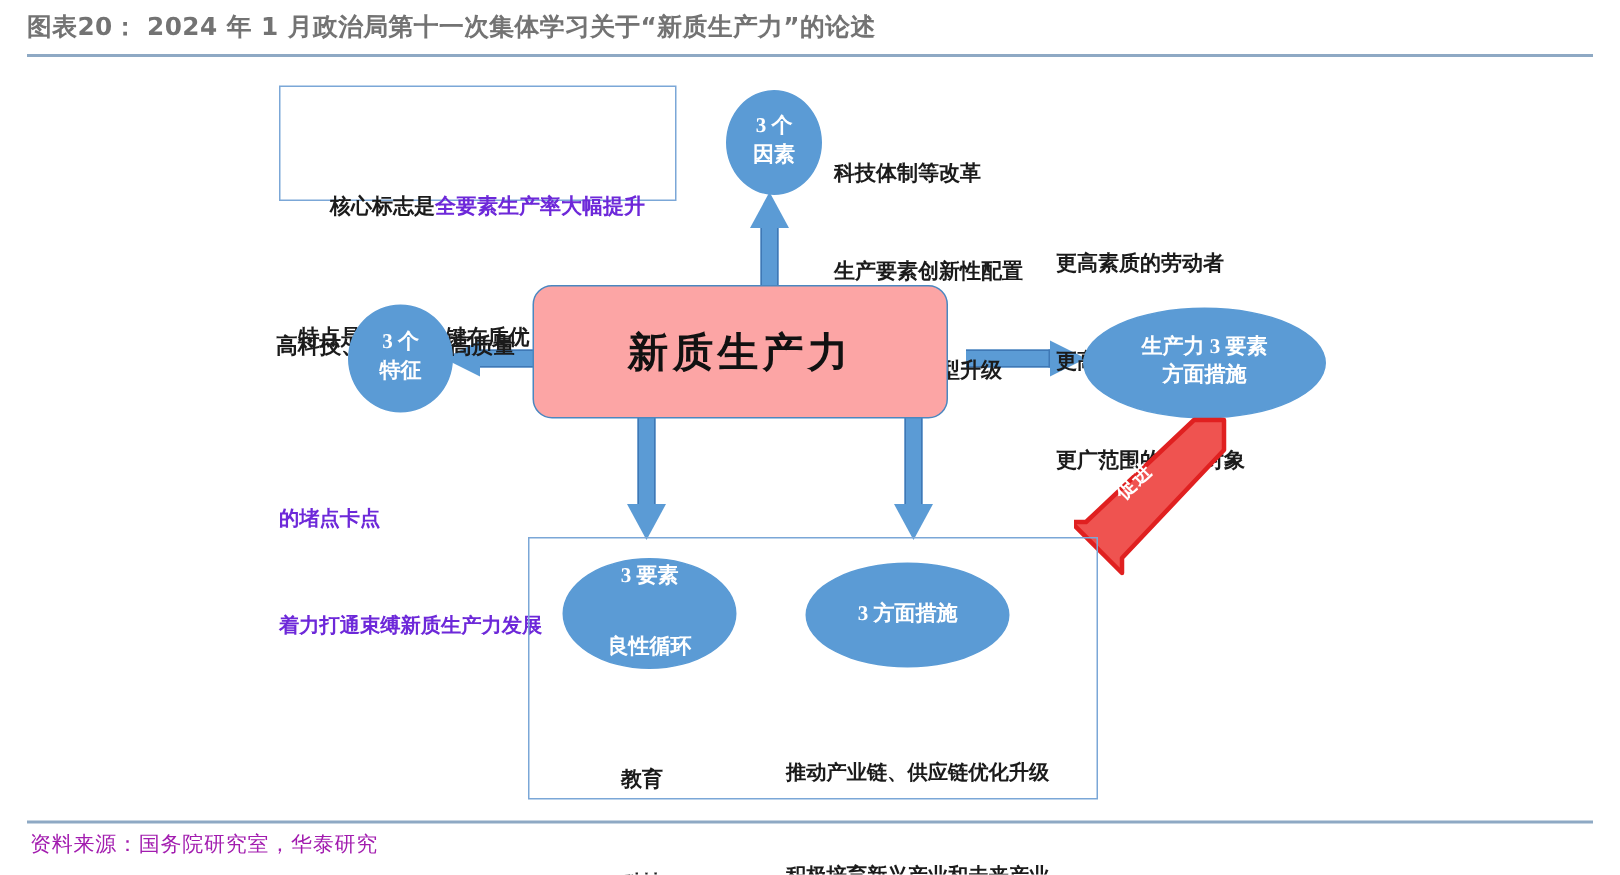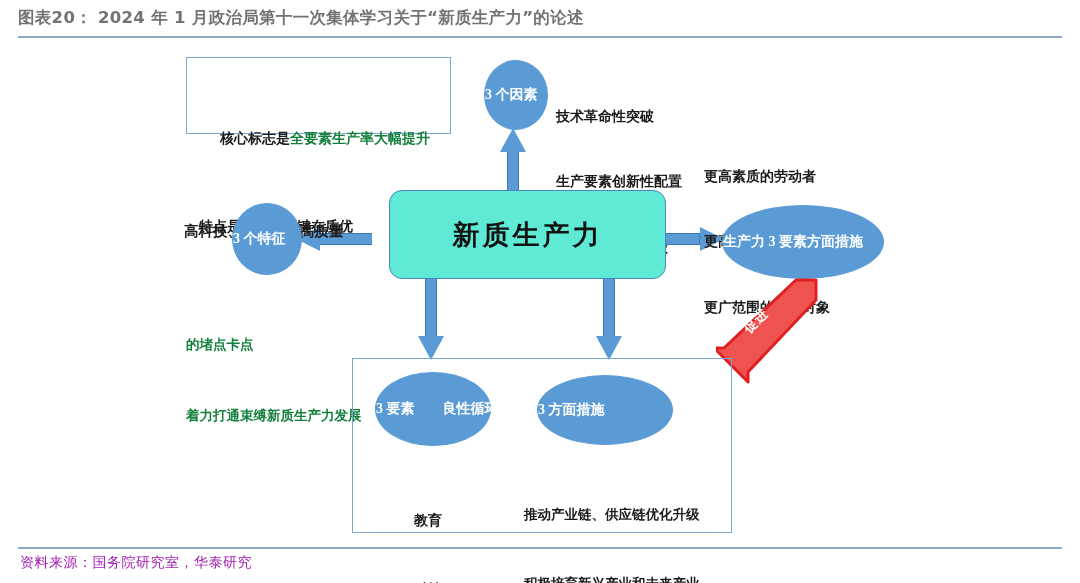--- a/index.html
+++ b/index.html
@@ -29,43 +29,43 @@
   .ftr{
     position:absolute;left:20px;top:554px;
     font-size:14px;color:#a21caf;letter-spacing:.5px;
     font-family:"Liberation Serif","DejaVu Serif",serif;
   }
 
   
   .tblock{position:absolute;white-space:pre;line-height:1.55;}
   .tblock div{white-space:pre;}
   .black{color:#1b1b1b;}
-  .red{color:#15803d;font-family:Liberation Mono, monospace;}
+  .red{color:#6d28d9;}
   .bold{font-weight:bold;}
 
   
   .obox{
     position:absolute;border:1.3px solid #7ba7d7;background:transparent;
     box-sizing:border-box;
   }
 
   
   .ellipse{
     position:absolute;border-radius:50%;
     background:#5b9bd5;border:1px solid #5b9bd5;
-    color:#ffffff;display:flex;flex-direction:row;
-    align-items:center;
+    color:#ffffff;display:flex;flex-direction:column;
+    align-items:center;justify-content:center;
     font-weight:bold;line-height:1.35;text-align:center;
     box-shadow:inset 0 0 0 0 rgba(0,0,0,0);
   }
   .ellipse span{display:block;white-space:nowrap;}
 
   .centerbox{
-    position:absolute;left:389px;top:190px;width:275px;height:87px;
-    background:#5eead4;border:1px solid #4a87c0;border-radius:13px;
+    position:absolute;left:355px;top:190px;width:275px;height:87px;
+    background:#fca5a5;border:1px solid #4a87c0;border-radius:13px;
     display:flex;align-items:center;justify-content:center;
     color:#111111;font-size:27px;font-weight:bold;letter-spacing:3px;
     font-family:"Liberation Serif","DejaVu Serif",serif;
   }
 
   
   .arrow{position:absolute;}
   .ar-shaft{position:absolute;background:#5b9bd5;border:1px solid #3f78b5;box-sizing:border-box;}
   .ar-head{position:absolute;width:0;height:0;}
 
@@ -114,21 +114,21 @@
     </div>
     <div class="black">特点是创新，关键在质优</div>
   </div>
 
   <div class="ellipse" style="left:484px;top:60px;width:62px;height:68px;font-size:14px;">
     <span>3 个</span>
     <span>因素</span>
   </div>
 
   <div class="tblock bold black" style="left:556px;top:63px;font-size:14px;">
-    <div>技术革命性突破</div>
+    <div>科技体制等改革</div>
     <div>生产要素创新性配置</div>
     <div>产业深度转型升级</div>
   </div>
 
   <div class="tblock bold black" style="left:684px;top:123px;font-size:14px;margin-left:20px;">
     <div>更高素质的劳动者</div>
     <div>更高技术含量的劳动资料</div>
     <div>更广范围的劳动对象</div>
   </div>
 

